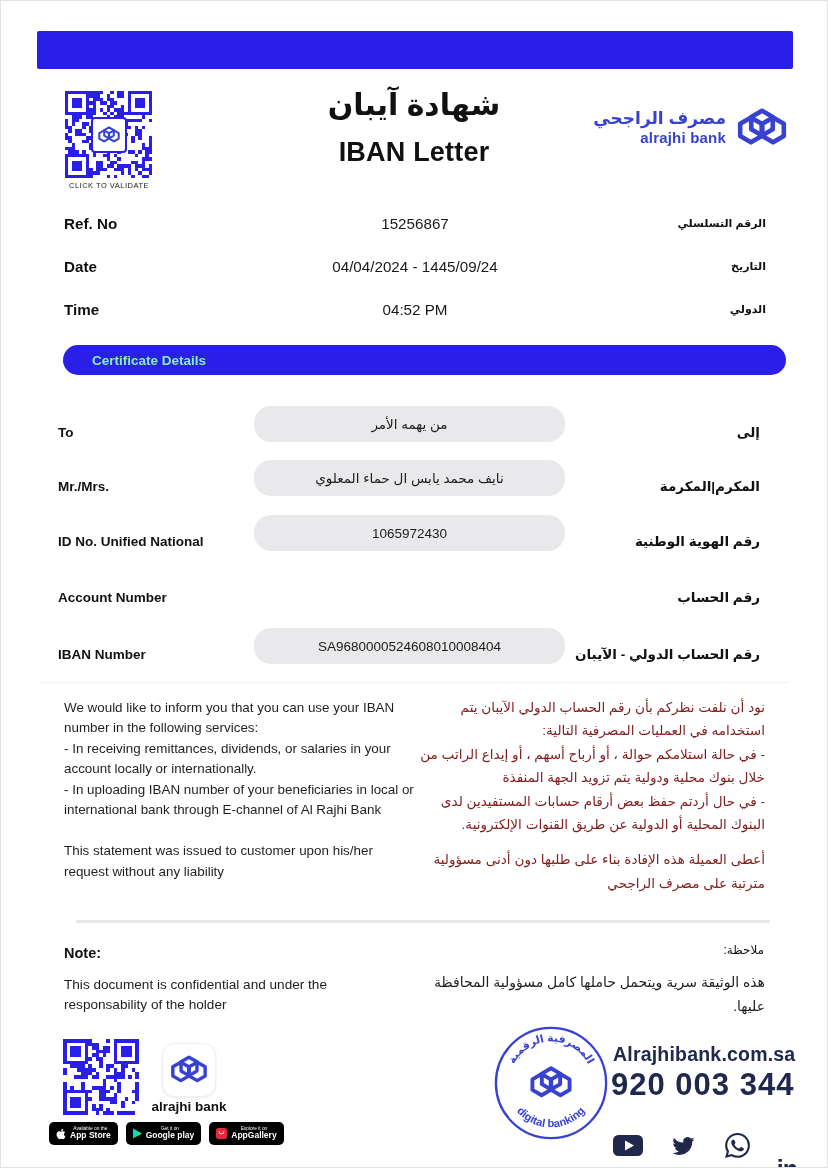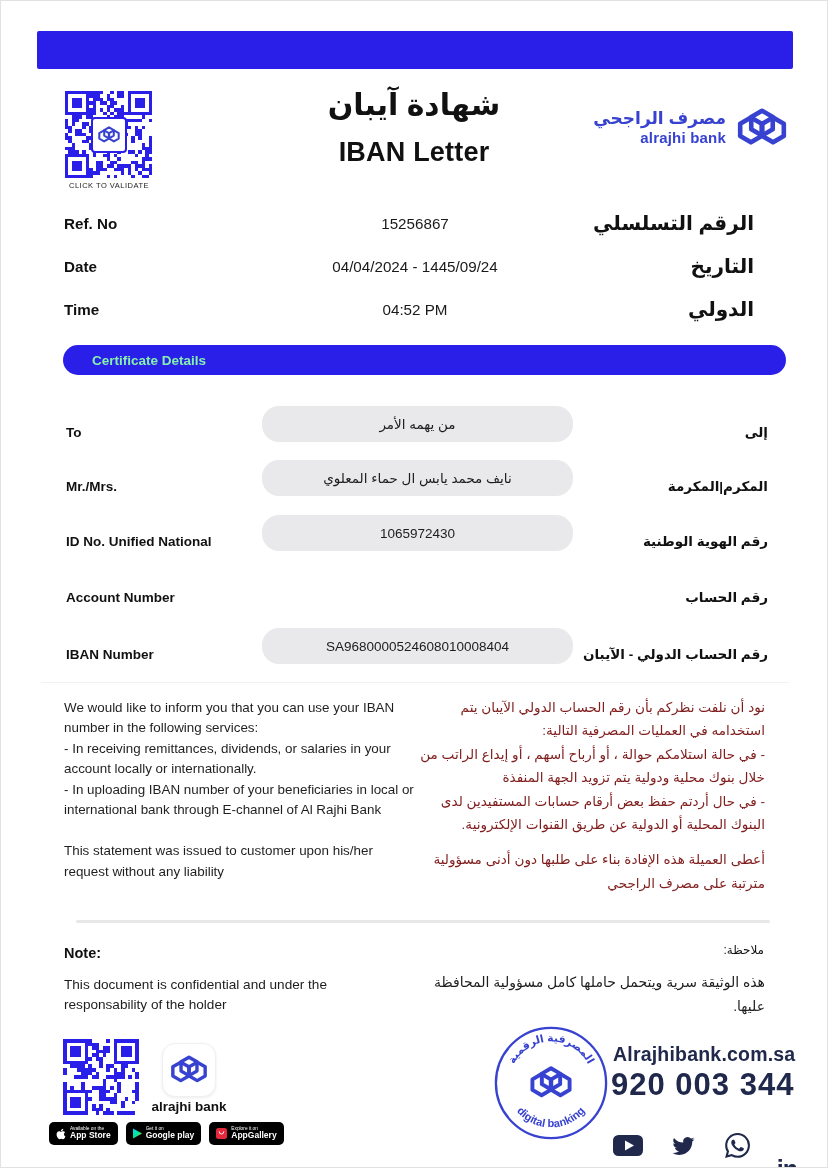--- a/index.html
+++ b/index.html
@@ -25,28 +25,28 @@
   .hdr-logo-text{text-align:right;line-height:1.2;}
   .hdr-logo-ar{font-size:17px;font-weight:bold;direction:rtl;}
   .hdr-logo-en{font-size:15px;font-weight:bold;letter-spacing:.2px;}
   .hdr-logo .hex{width:54px;height:54px;}
   .hex svg{width:100%;height:100%;display:block;}
 
   
   .meta-row{left:63px;width:702px;height:32px;}
   .meta-en{position:absolute;left:0;top:50%;transform:translateY(-50%);font-weight:bold;font-size:15.2px;}
   .meta-val{position:absolute;left:0;right:0;top:50%;transform:translateY(-50%);text-align:center;font-size:15.2px;color:#1a1a1a;}
-  .meta-ar{position:absolute;right:12px;top:50%;transform:translateY(-50%);font-weight:bold;font-size:20px;direction:rtl;}
+  .meta-ar{position:absolute;right:0;top:50%;transform:translateY(-50%);font-weight:bold;font-size:11px;direction:rtl;}
 
   
   .certbar{left:62px;top:344px;width:723px;height:30px;border-radius:15px;display:flex;align-items:center;}
   .certbar span{color:#86efac;font-weight:bold;font-size:13.5px;padding-left:29px;}
 
   
-  .detail-row{left:65px;width:702px;height:52px;}
+  .detail-row{left:57px;width:702px;height:52px;}
   .d-en{position:absolute;left:0;top:50%;transform:translateY(-50%);font-weight:bold;font-size:13.5px;}
   .d-pill{position:absolute;left:196px;width:311px;height:36px;border-radius:17px;background:#e9e9eb;
           display:flex;align-items:center;justify-content:center;font-size:13.5px;color:#1c1c1c;}
   .d-ar{position:absolute;right:0;top:50%;transform:translateY(-50%);font-weight:bold;font-size:13.5px;direction:rtl;}
 
   .divider-faint{left:40px;top:681px;width:748px;height:1px;background:#f1f1f1;}
   .divider{left:75px;top:919px;width:694px;height:3px;background:#e7e7e7;border-radius:2px;}
 
   
   .body-en{left:63px;top:697px;width:357px;font-size:13.4px;line-height:1.52;color:#1f1f1f;}
@@ -62,21 +62,21 @@
   .note-en{left:63px;top:974px;width:345px;font-size:13.6px;line-height:1.5;color:#1d1d1d;}
   .note-ar{right:62px;top:970px;width:365px;font-size:14px;line-height:1.7;direction:rtl;text-align:right;color:#1d1d1d;}
 
   
   .qr2{left:62px;top:1038px;width:76px;height:76px;}
   .qr2 svg{width:100%;height:100%;display:block;}
   .app-icon{left:161px;top:1042px;width:52px;height:52px;border-radius:13px;background:#fff;border:1px solid #f0f0f0;
             box-shadow:0 1px 3px rgba(0,0,0,.08);display:flex;align-items:center;justify-content:center;}
   .app-icon .hex{width:40px;height:40px;}
   .brand-text{left:140px;top:1098px;width:96px;text-align:center;font-weight:bold;font-size:13.5px;color:#111;}
-  .badges{left:48px;top:1121px;display:flex;gap:8px;}
+  .badges{left:48px;top:1121px;display:flex;gap:8px;text-align:center;}
   .badge{display:flex;align-items:center;gap:4px;background:#000;border-radius:5px;height:23px;padding:0 7px;color:#fff;}
   .badge-lines{display:flex;flex-direction:column;line-height:1.15;}
   .b-l1{font-size:4.8px;}
   .b-l2{font-size:8.5px;font-weight:bold;white-space:nowrap;}
 
   .stamp{left:492px;top:1024px;width:116px;height:116px;}
   .stamp svg.ring{width:100%;height:100%;display:block;}
   .stamp-logo{position:absolute;left:50%;top:50%;transform:translate(-50%,-50%);width:46px;height:46px;}
 
   .website{left:612px;top:1042px;font-size:19.5px;font-weight:bold;color:#20294c;letter-spacing:.2px;}

